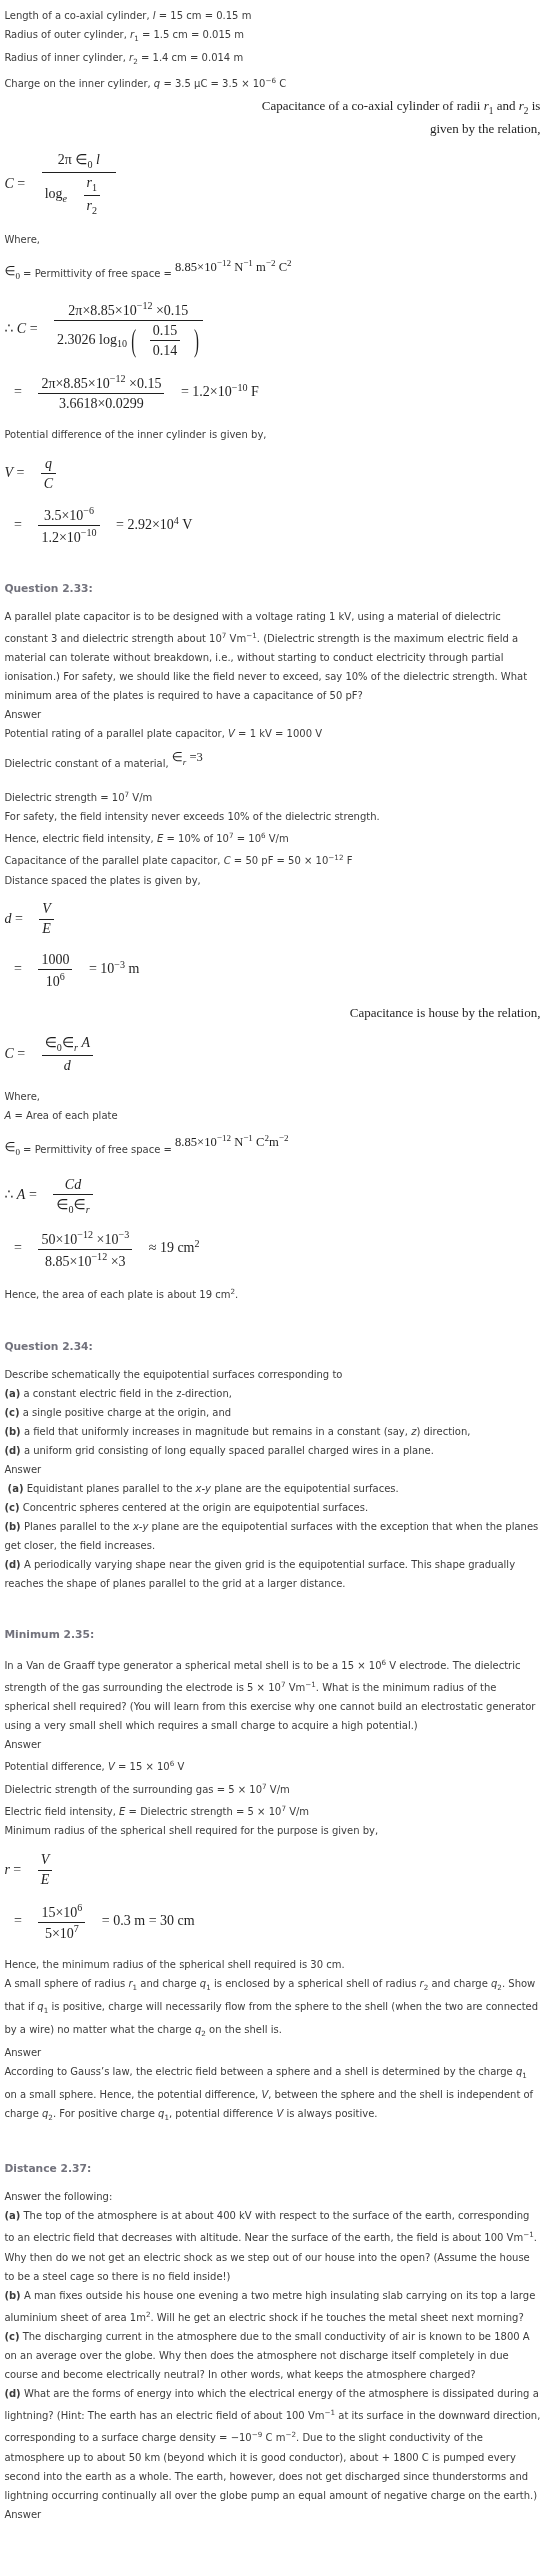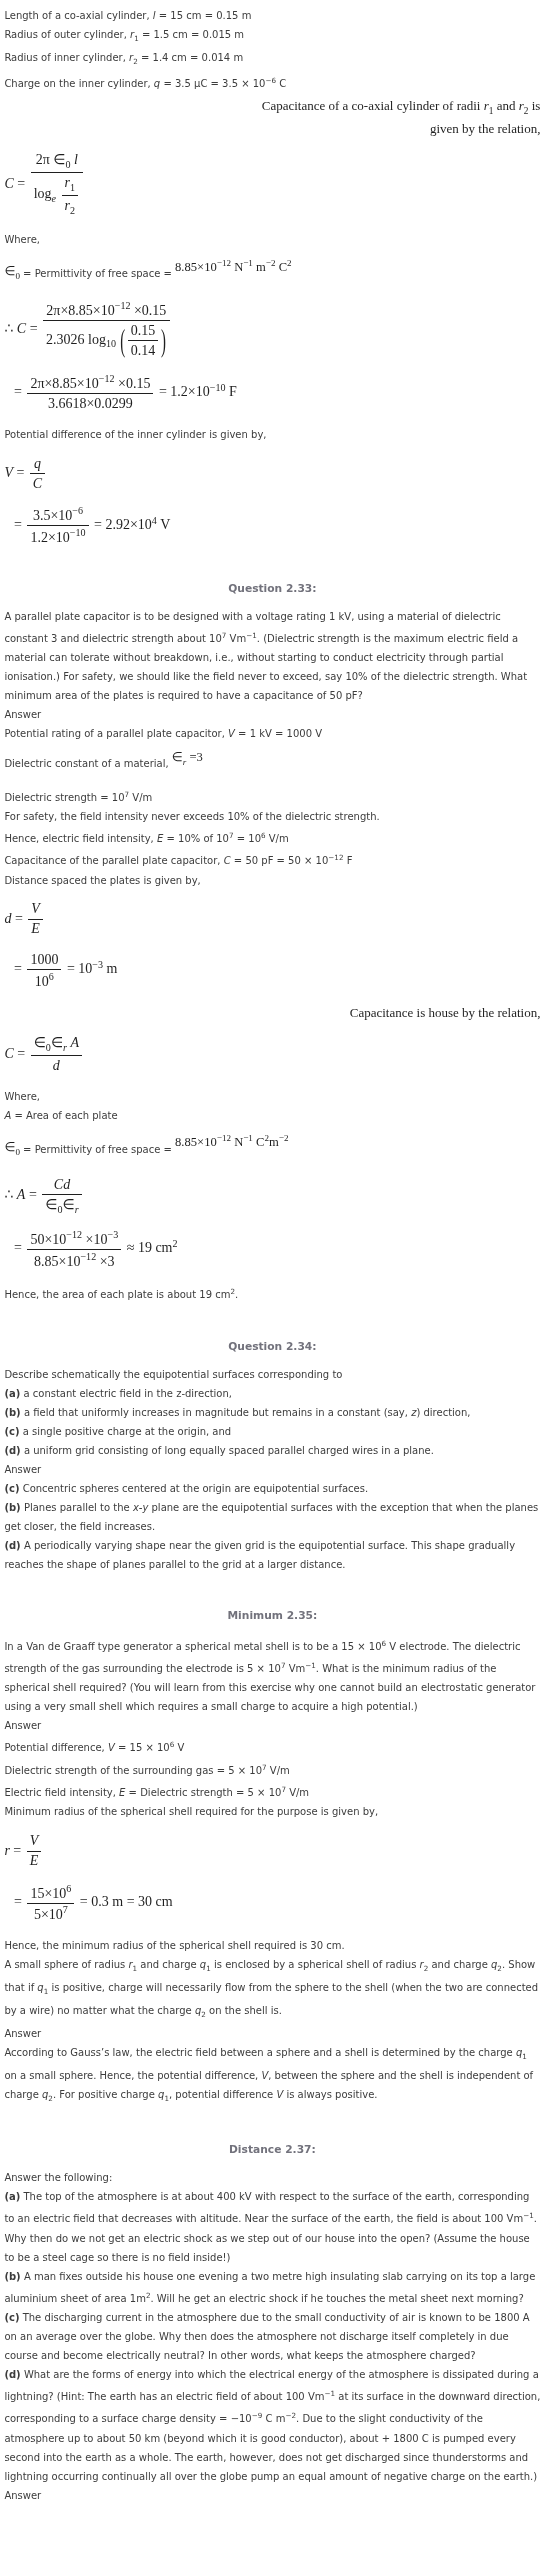--- a/index.html
+++ b/index.html
@@ -20,21 +20,20 @@
   .block{margin:0;}
   .p{line-height:19px;}
   .p b{font-weight:bold;}
   .p i{font-style:italic;}
   .heading{
     font-weight:bold;
     color:var(--heading);
     font-size:10.7px;
     margin:35px 0 10.3px 0;
     line-height:14.8px;
-    text-align:center;
   }
   .serifline{
     font-family:"Liberation Serif", serif;
     font-size:13px;
     color:var(--formula);
     line-height:1.6;
     margin:3px 0;
     text-align:right;
   }
   .formula{
@@ -43,21 +42,21 @@
     color:var(--formula);
     margin:10.3px 0 11.8px 0;
     line-height:1.3;
   }
   .formula.ind{margin-left:9.6px;}
   .formula i{font-style:italic;}
   .frac{
     display:inline-block;
     vertical-align:middle;
     text-align:center;
-    margin:0 2px;
+    margin:0 13px;
   }
   .frac .num,.frac .den{display:block;padding:0.7px 3px;line-height:1.25;}
   .frac .den{border-top:0.7px solid var(--formula);}
   .paren{
     display:inline-block;
     transform:scaleY(2.1);
     vertical-align:middle;
     font-size:14.8px;
     padding:0 0.7px;
   }
@@ -108,24 +107,25 @@
     <div class="block formula"><i>C</i> = <span class="frac"><span class="num">∈<sub>0</sub>∈<sub><i>r</i></sub> <i>A</i></span><span class="den"><i>d</i></span></span></div>
     <div class="block p">Where,</div>
     <div class="block p"><i>A</i> = Area of each plate</div>
     <div class="block mixline"><span class="fser eps">∈<sub>0</sub></span> = Permittivity of free space = <span class="fser raised">8.85×10<sup>−12</sup> N<sup>−1</sup> C<sup>2</sup>m<sup>−2</sup></span></div>
     <div class="block formula">∴ <i>A</i> = <span class="frac"><span class="num"><i>Cd</i></span><span class="den">∈<sub>0</sub>∈<sub><i>r</i></sub></span></span></div>
     <div class="block formula ind">= <span class="frac"><span class="num">50×10<sup>−12</sup> ×10<sup>−3</sup></span><span class="den">8.85×10<sup>−12</sup> ×3</span></span> ≈ 19 cm<sup>2</sup></div>
     <div class="block p">Hence, the area of each plate is about 19 cm<sup>2</sup>.</div>
     <div class="block heading">Question 2.34:</div>
     <div class="block p">Describe schematically the equipotential surfaces corresponding to</div>
     <div class="block p"><b>(a)</b> a constant electric field in the z-direction,</div>
+    <div class="block p"><b>(c)</b> a single positive charge at the origin, and</div>
     <div class="block p"><b>(b)</b> a field that uniformly increases in magnitude but remains in a constant (say, <i>z</i>) direction,</div>
-    <div class="block p"><b>(c)</b> a single positive charge at the origin, and</div>
     <div class="block p"><b>(d)</b> a uniform grid consisting of long equally spaced parallel charged wires in a plane.</div>
     <div class="block p">Answer</div>
+    <div class="block p">&nbsp;<b>(a)</b> Equidistant planes parallel to the <i>x-y</i> plane are the equipotential surfaces.</div>
     <div class="block p"><b>(c)</b> Concentric spheres centered at the origin are equipotential surfaces.</div>
     <div class="block p"><b>(b)</b> Planes parallel to the <i>x-y</i> plane are the equipotential surfaces with the exception that when the planes get closer, the field increases.</div>
     <div class="block p"><b>(d)</b> A periodically varying shape near the given grid is the equipotential surface. This shape gradually reaches the shape of planes parallel to the grid at a larger distance.</div>
     <div class="block heading">Minimum 2.35:</div>
     <div class="block p">In a Van de Graaff type generator a spherical metal shell is to be a 15 × 10<sup>6</sup> V electrode. The dielectric strength of the gas surrounding the electrode is 5 × 10<sup>7</sup> Vm<sup>−1</sup>. What is the minimum radius of the spherical shell required? (You will learn from this exercise why one cannot build an electrostatic generator using a very small shell which requires a small charge to acquire a high potential.)</div>
     <div class="block p">Answer</div>
     <div class="block p">Potential difference, <i>V</i> = 15 × 10<sup>6</sup> V</div>
     <div class="block p">Dielectric strength of the surrounding gas = 5 × 10<sup>7</sup> V/m</div>
     <div class="block p">Electric field intensity, <i>E</i> = Dielectric strength = 5 × 10<sup>7</sup> V/m</div>
     <div class="block p">Minimum radius of the spherical shell required for the purpose is given by,</div>

